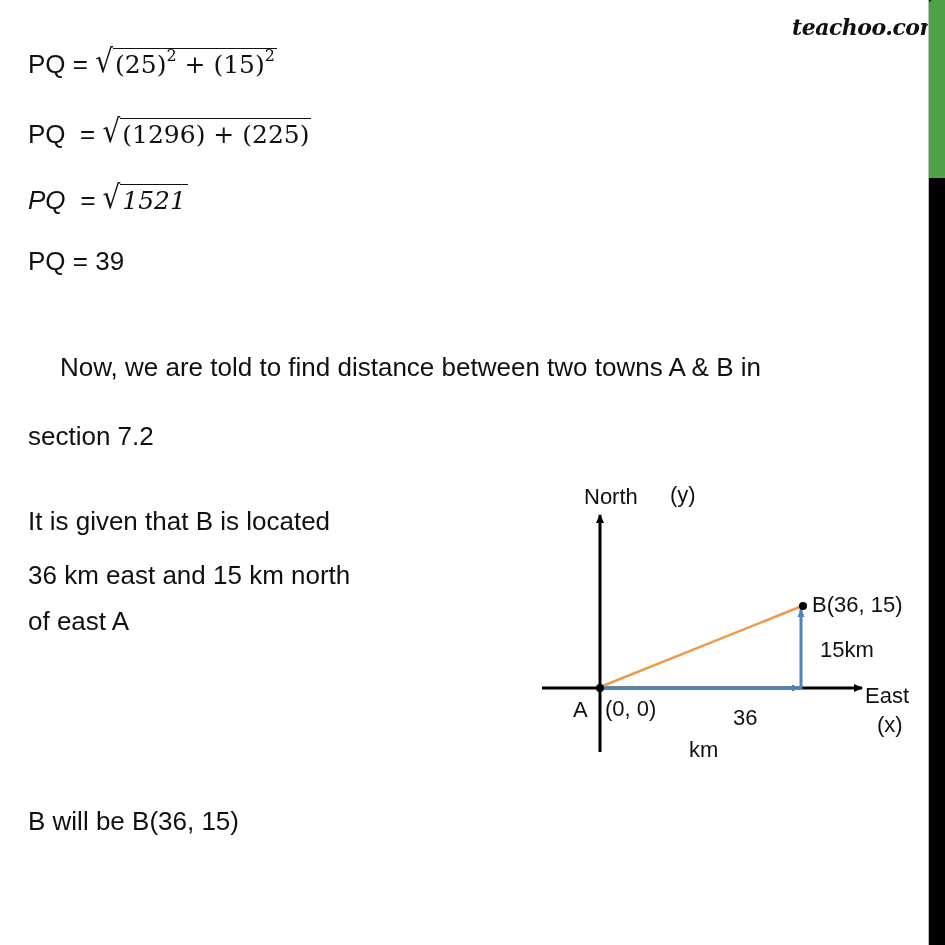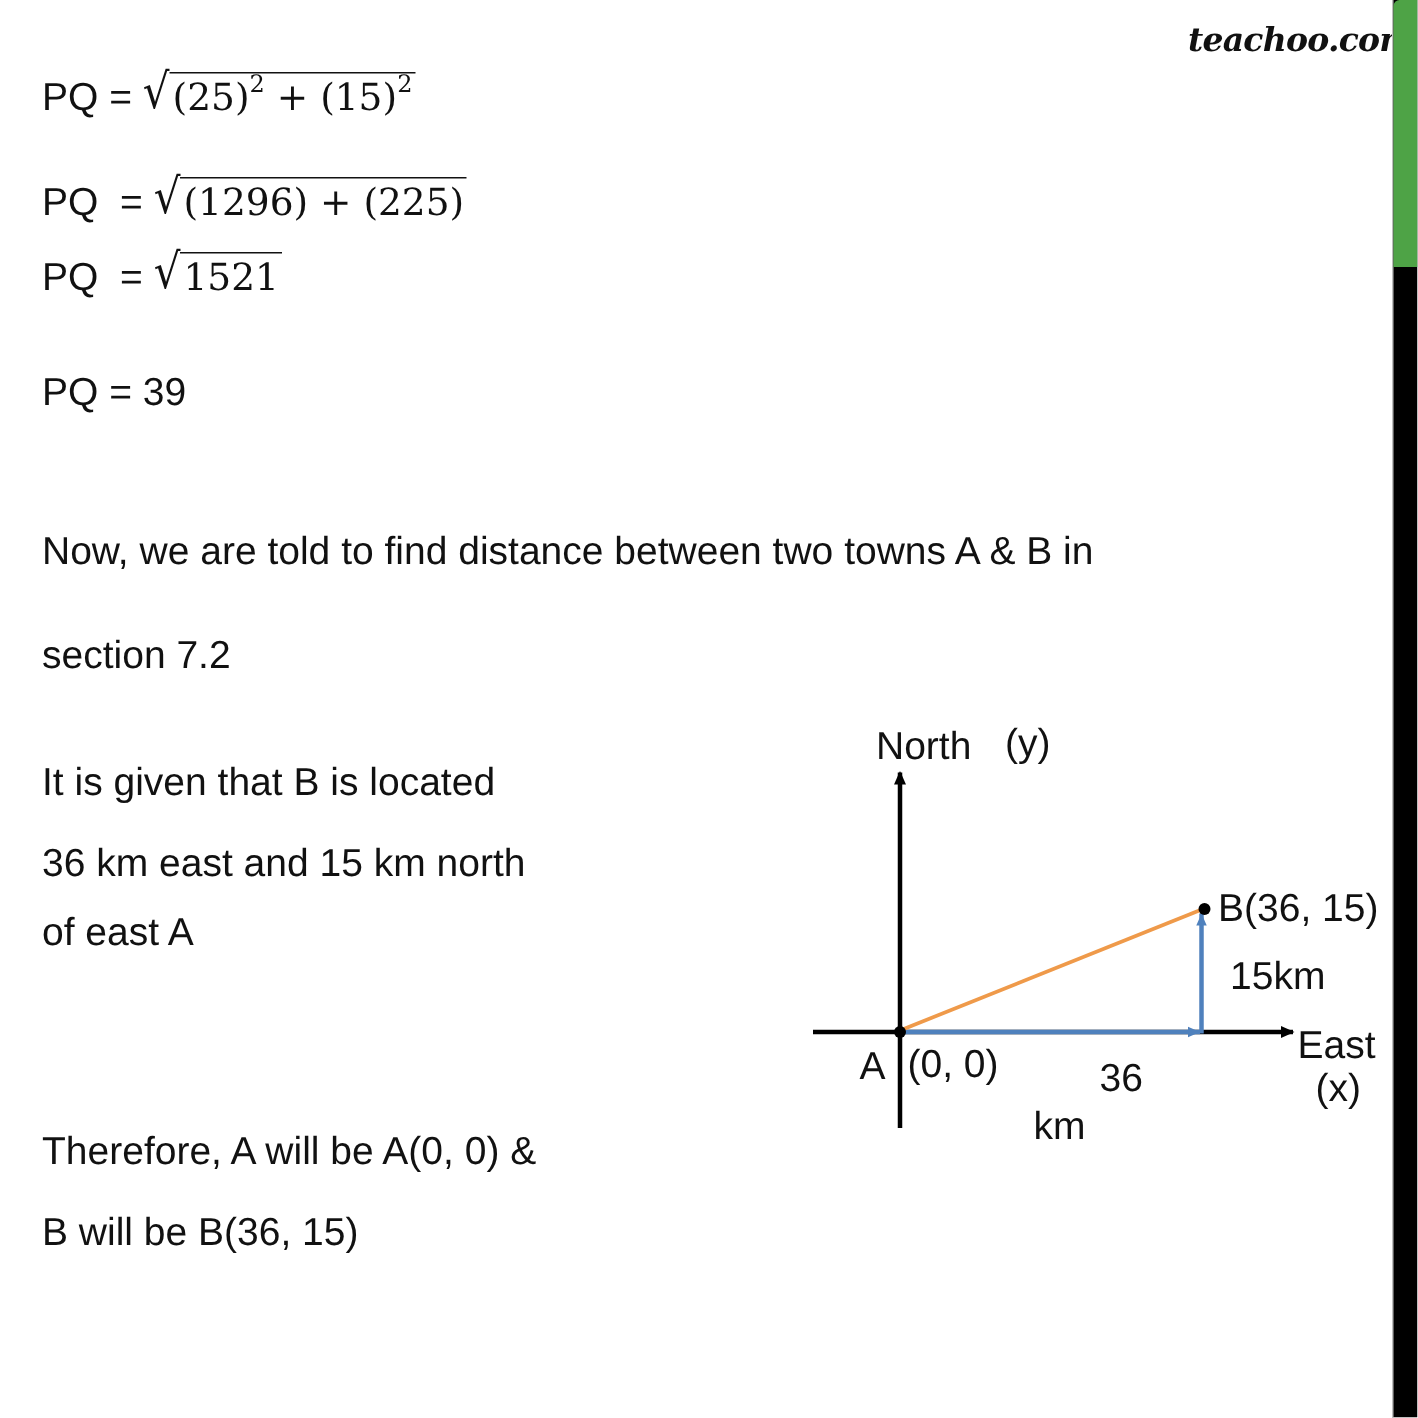--- a/index.html
+++ b/index.html
@@ -82,21 +82,21 @@
       line-height: 0;
     }
     .diagram {
       position: absolute;
       left: 0; top: 0;
       width: 928px; height: 945px;
       pointer-events: none;
     }
     .dlabel {
       position: absolute;
-      font-size: 26px;
+      font-size: 22px;
       white-space: nowrap;
       line-height: 26px;
     }
   </style>
 </head>
 <body>
 
 <div class="slide">
 
   <div class="brand">teachoo.com</div>
@@ -108,37 +108,36 @@
     </span>
   </div>
 
   <div class="line" style="top:118px;">
     <span style="white-space:pre;">PQ  =</span>
     <span class="sqrt">
       <span class="radical">√</span><span class="radicand math">(1296) + (225)</span>
     </span>
   </div>
 
-  <div class="line" style="top:168px;">
+  <div class="line" style="top:184px;font-style:italic;">
     <span style="white-space:pre;">PQ  =</span>
     <span class="sqrt">
       <span class="radical">√</span><span class="radicand math">1521</span>
     </span>
   </div>
 
   <div class="line" style="top:246px;">PQ = 39</div>
 
-  <div class="line" style="top:352px;">Now,  we are told to find distance between two towns A &amp; B in</div>
+  <div class="line" style="top:352px;margin-left:32px;">Now,  we are told to find distance between two towns A &amp; B in</div>
   <div class="line" style="top:399px;margin-top:22px;">section 7.2</div>
 
   <div class="line" style="top:506px;">It is given that B is located</div>
   <div class="line" style="top:560px;">36 km east and 15 km north</div>
   <div class="line" style="top:606px;">of east A</div>
 
-  <div class="line" style="top:752px;">Therefore,  A will be A(0, 0) &amp;</div>
   <div class="line" style="top:806px;">B will be B(36, 15)</div>
 
   <svg class="diagram" width="928" height="945" viewBox="0 0 928 945">
     <defs>
       <marker id="arrowBlack" markerWidth="10" markerHeight="10" refX="8" refY="5" orient="auto" markerUnits="userSpaceOnUse">
         <path d="M0,1 L9,5 L0,9 Z" fill="#000"></path>
       </marker>
       <marker id="arrowBlue" markerWidth="10" markerHeight="10" refX="8" refY="5" orient="auto" markerUnits="userSpaceOnUse">
         <path d="M0,1.5 L8,5 L0,8.5 Z" fill="#4f81bd"></path>
       </marker>

